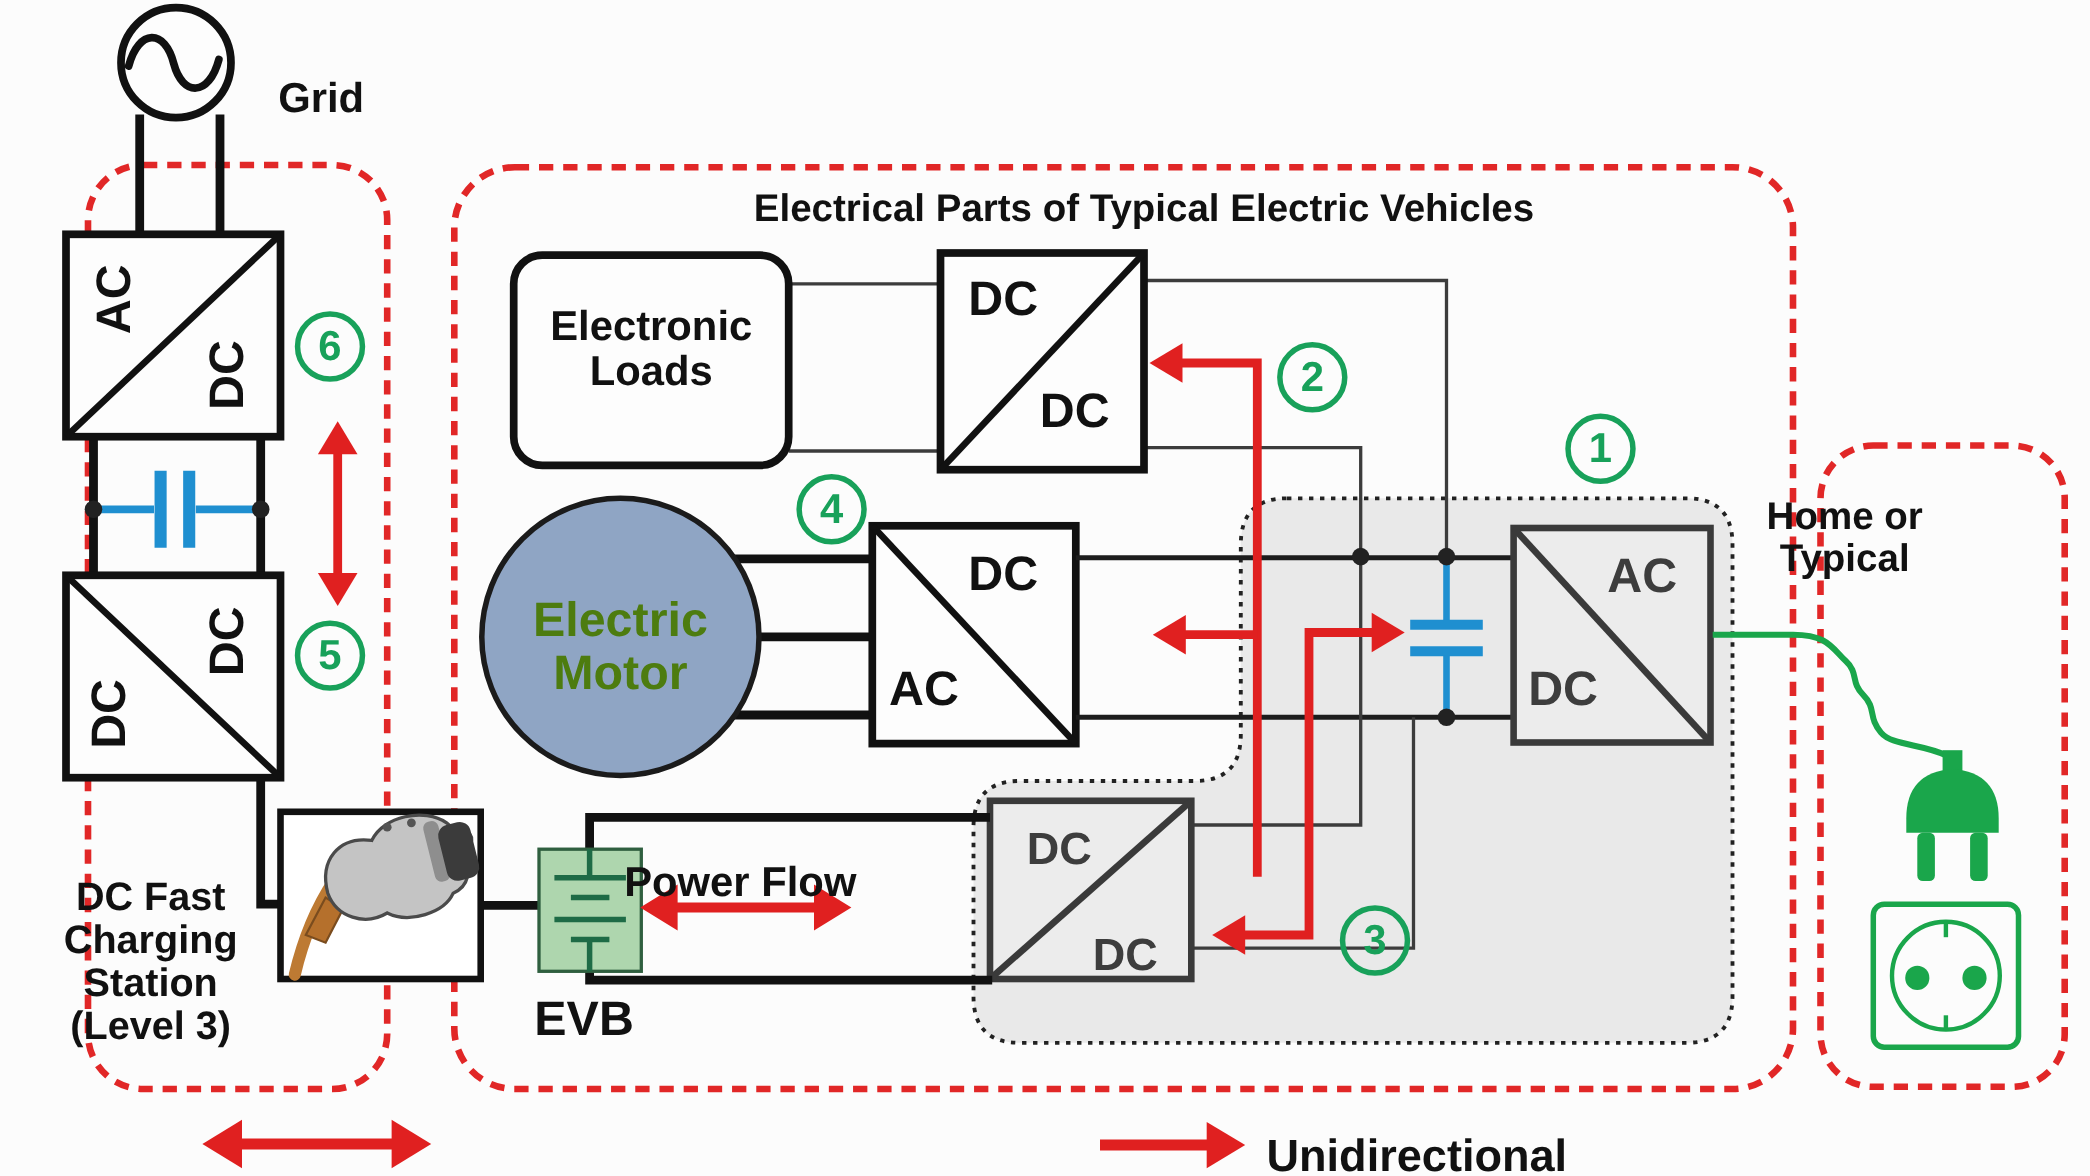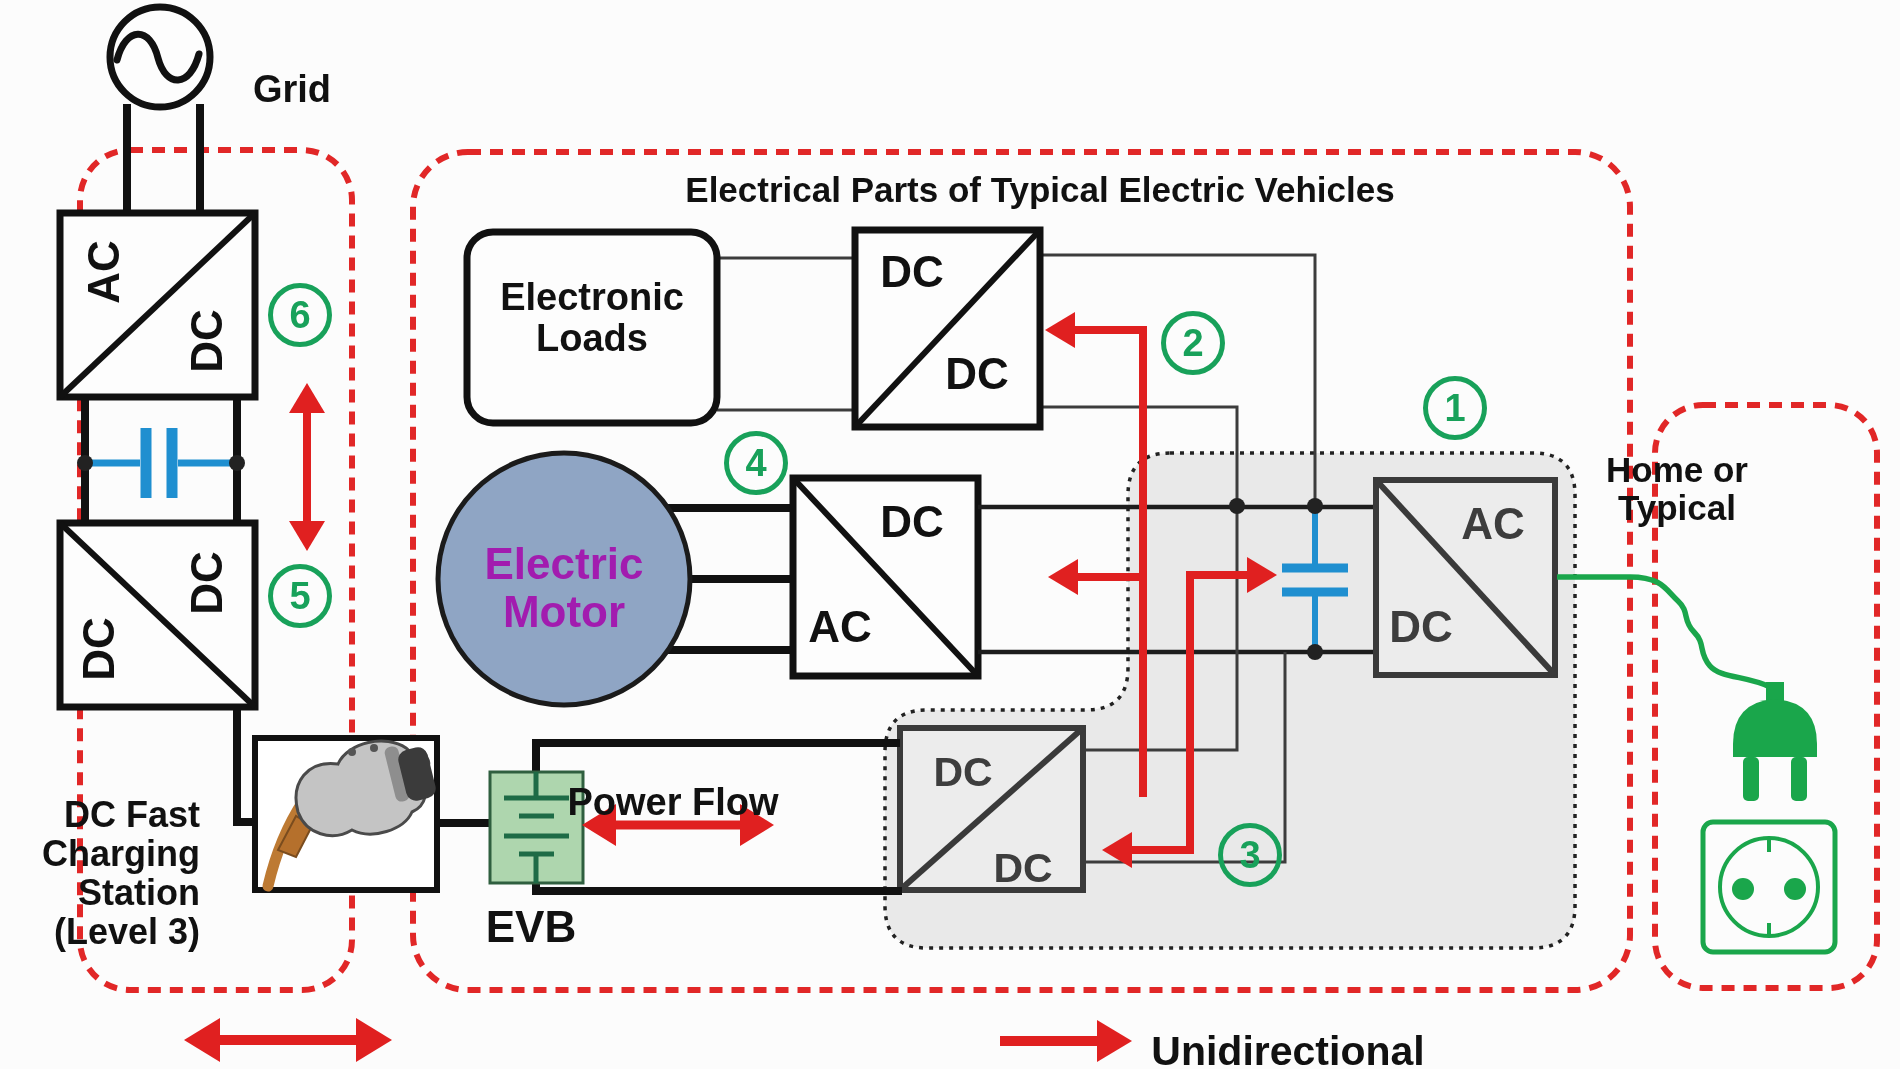--- a/index.html
+++ b/index.html
@@ -25,21 +25,21 @@
   .greenl{stroke:var(--green-plug);fill:none;}
   .greenf{fill:var(--green-plug);stroke:none;}
   .dot{fill:#222;stroke:none;}
 
   
   .lbl{position:absolute;transform:translate(-50%,-50%);text-align:center;white-space:nowrap;line-height:1.08;}
   .rot{transform:translate(-50%,-50%) rotate(-90deg);}
   .s34{font-size:34px;} .s35{font-size:35px;} .s36{font-size:36px;} .s38{font-size:38px;}
   .s41{font-size:41px;} .s44{font-size:44px;}
   .gray-ink{color:#3d3d3d;}
-  .motor-ink{color:#a21caf;}
+  .motor-ink{color:#4d7c0f;}
   .num{
     position:absolute;width:54px;height:54px;border:5px solid var(--green);border-radius:50%;
     color:var(--green);font-size:38px;display:flex;align-items:center;justify-content:center;
     transform:translate(-50%,-50%);background:transparent;line-height:1;
   }
 </style>
 </head>
 <body>
 
 <div class="stage">
@@ -240,21 +240,21 @@
   <div class="lbl s38" style="left:560px;top:318px;margin-left:32px;">
     <div>Electronic</div>
     <div>Loads</div>
   </div>
 
   <div class="lbl s44 motor-ink" style="left:564px;top:588px;">
     <div>Electric</div>
     <div>Motor</div>
   </div>
 
-  <div class="lbl s36" style="left:121px;top:874px;text-align:right;">
+  <div class="lbl s36" style="left:137px;top:874px;">
     <div>DC Fast</div>
     <div>Charging</div>
     <div>Station</div>
     <div>(Level 3)</div>
   </div>
 
   <div class="lbl s44" style="left:531px;top:927px;">EVB</div>
   <div class="lbl s38" style="left:673px;top:803px;">Power Flow</div>
 
 

